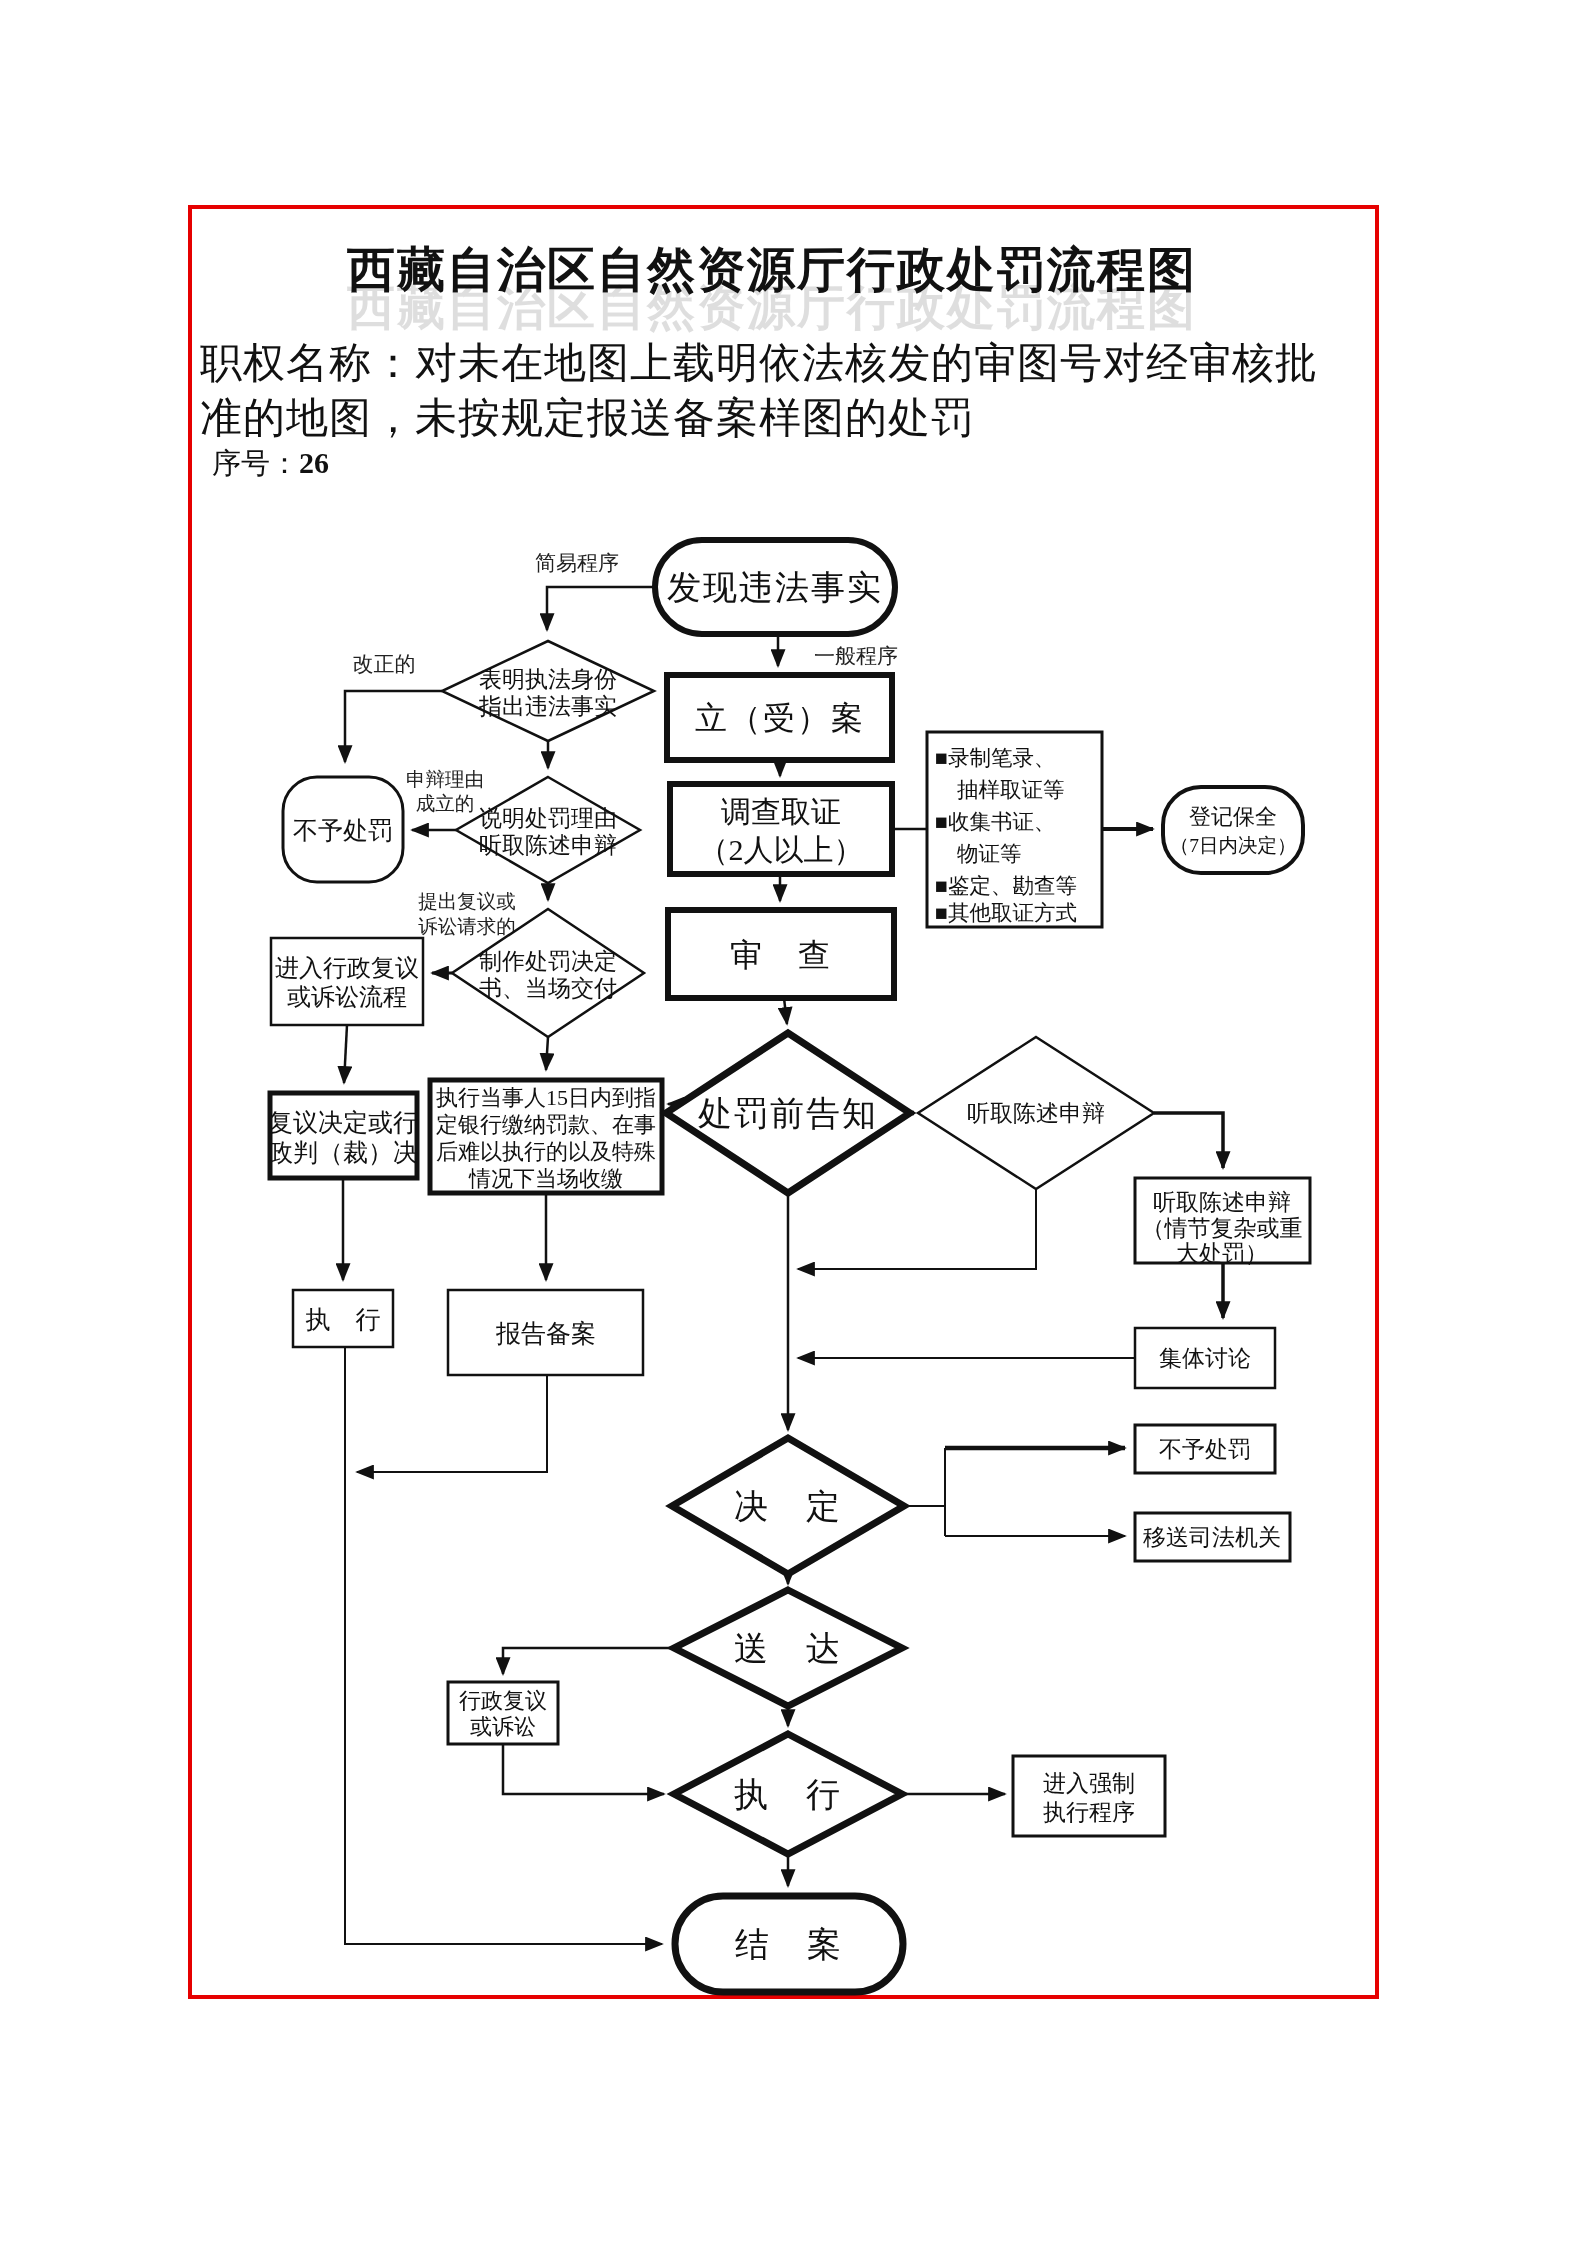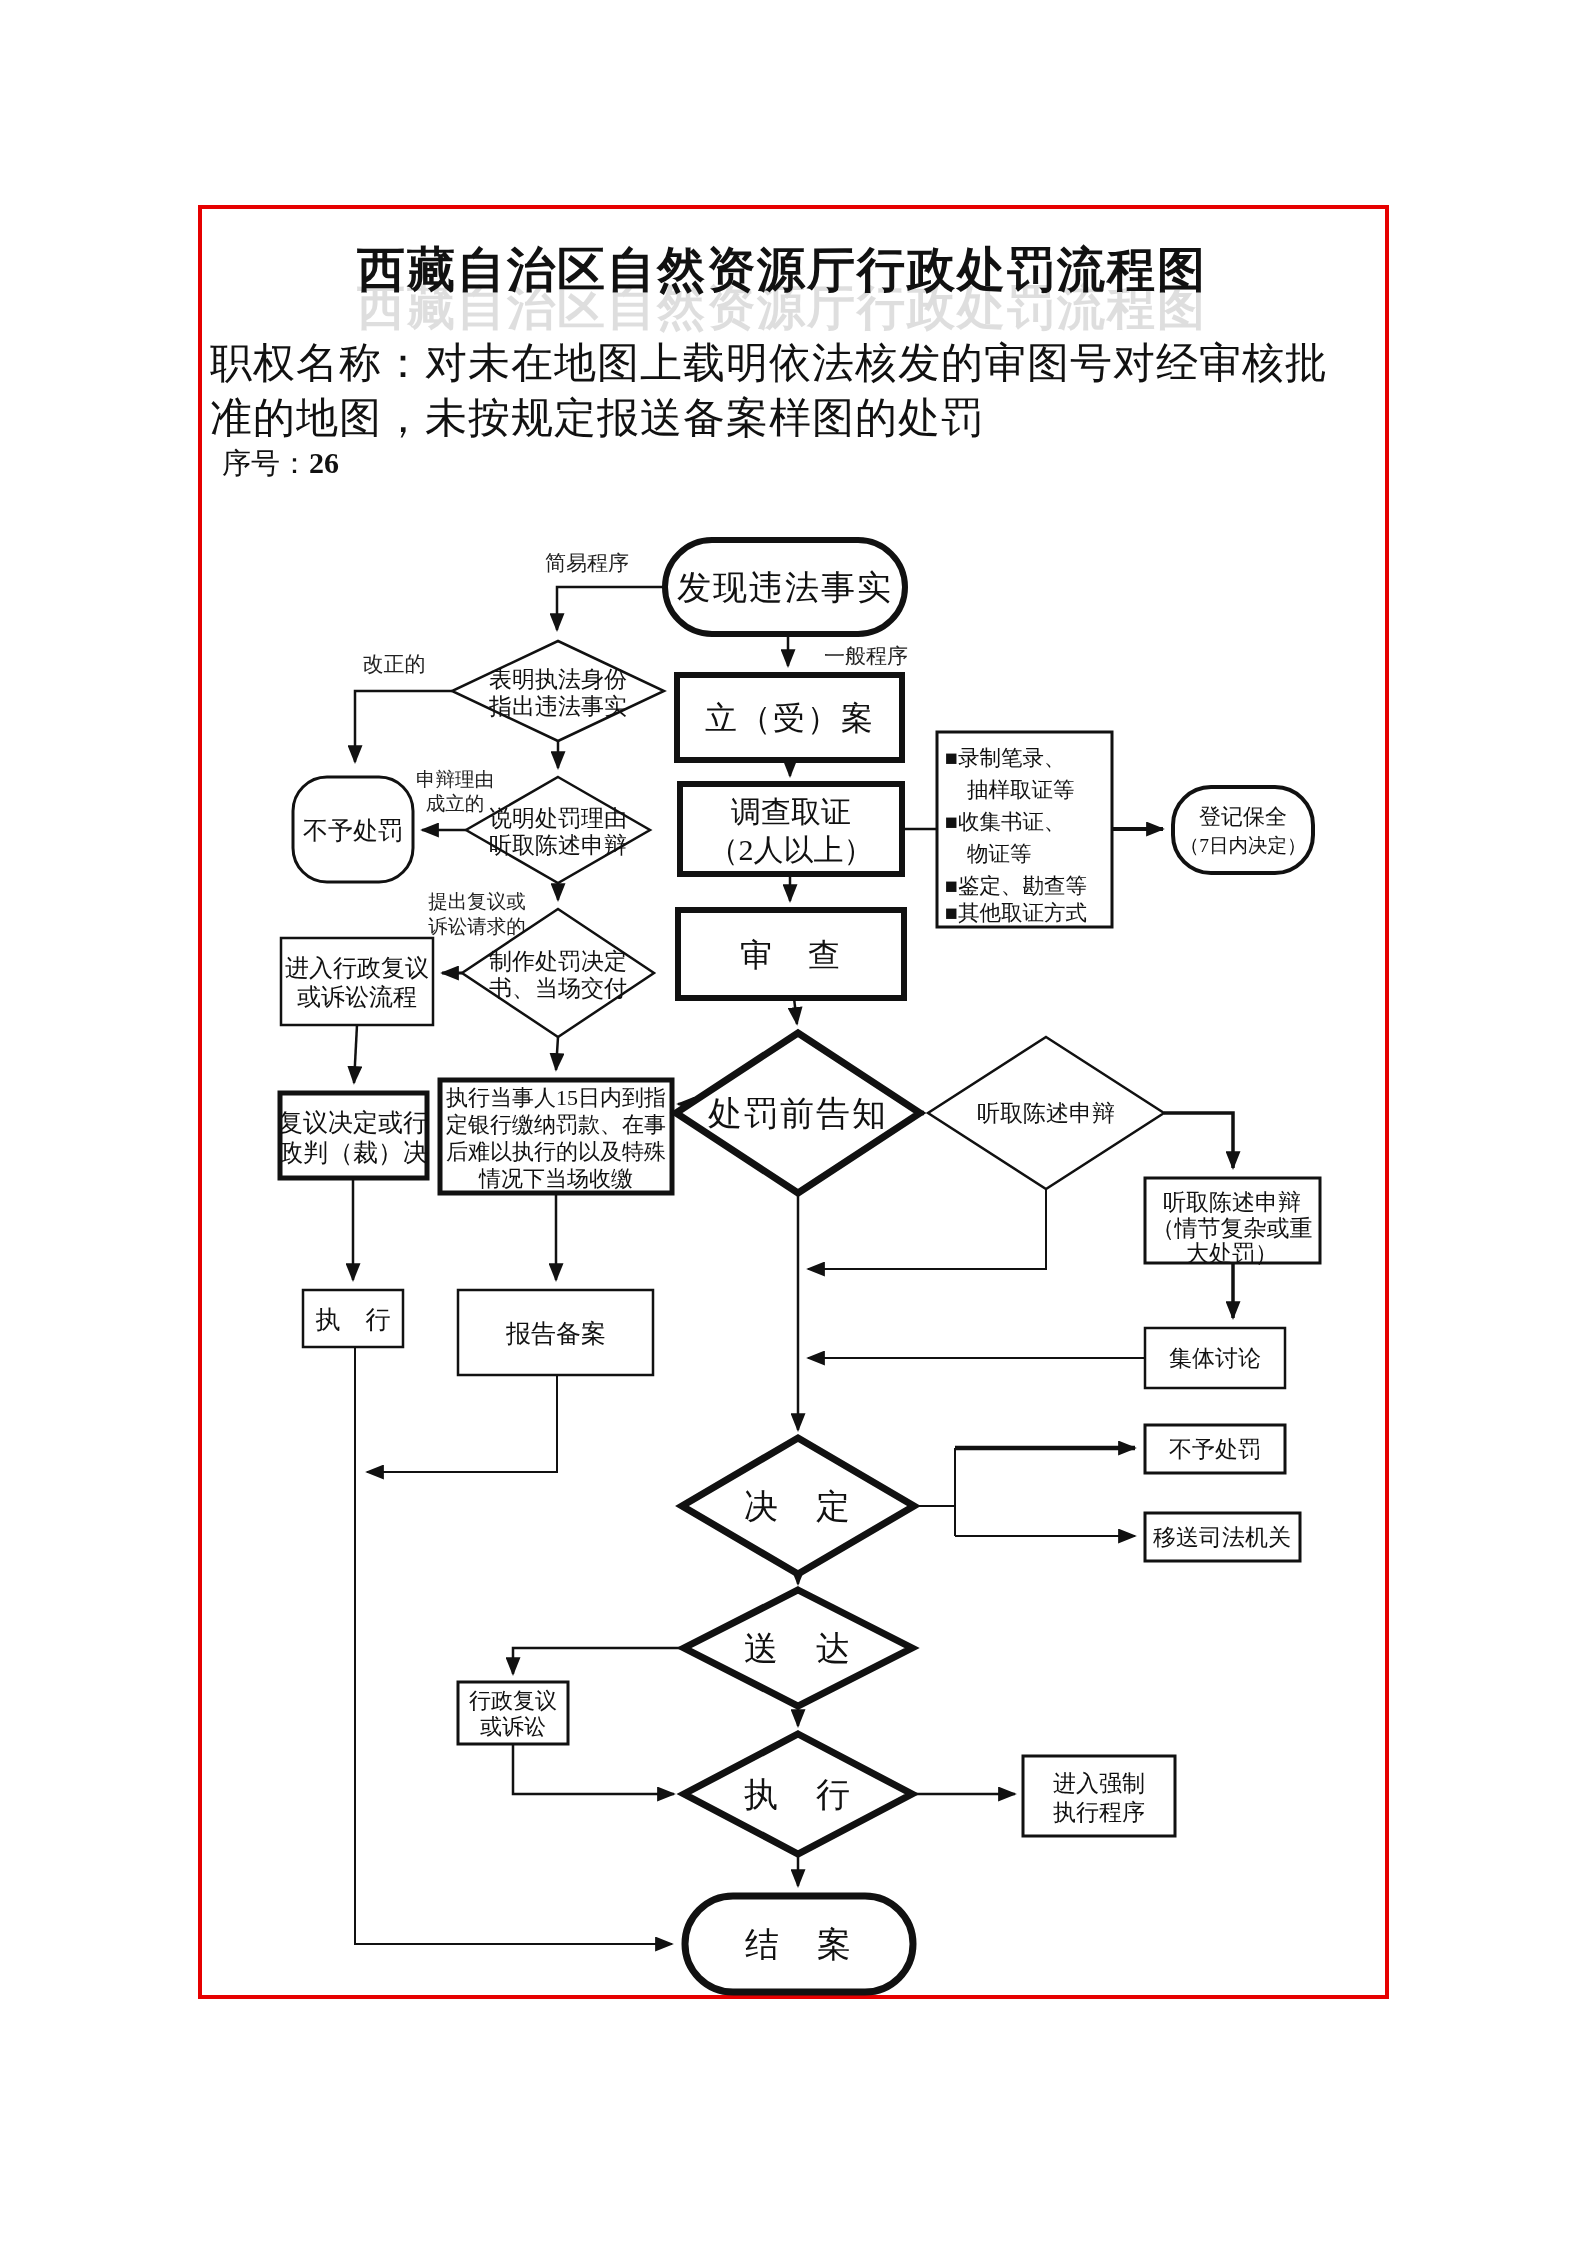--- a/index.html
+++ b/index.html
@@ -1,16 +1,16 @@
 <!DOCTYPE html>
 <html><head>
 <meta charset="utf-8">
 <style>
   html,body{margin:0;padding:0;background:#ffffff;}
-  .page{position:relative;width:1529px;height:2245px;background:#ffffff;overflow:hidden;margin-left:10px;}
+  .page{position:relative;width:1529px;height:2245px;background:#ffffff;overflow:hidden;}
   svg{position:absolute;left:0;top:0;width:1587px;height:2245px;}
   text{font-family:"Liberation Serif","DejaVu Serif",serif;fill:#111111;}
   .t-title{font-size:48px;font-weight:bold;letter-spacing:2px;}
   .t-title-ghost{font-size:48px;font-weight:bold;letter-spacing:2px;fill:rgba(0,0,0,0.13);}
   .t-auth{font-size:42px;letter-spacing:1px;}
   .t-serial{font-size:29px;}
   .t-serial-num{font-size:30px;font-weight:bold;font-family:"Liberation Serif","DejaVu Serif",serif;}
   .t-node-lg{font-size:34px;letter-spacing:2px;}
   .t-node-32{font-size:32px;letter-spacing:2px;}
   .t-node-30{font-size:30px;}

